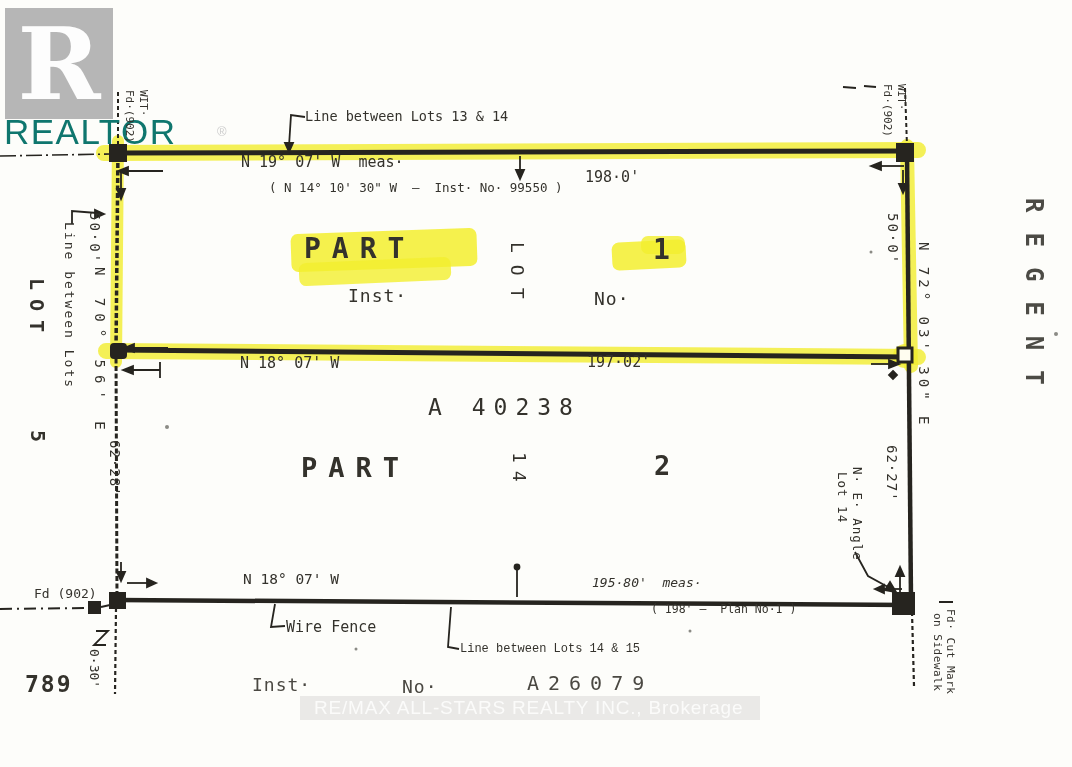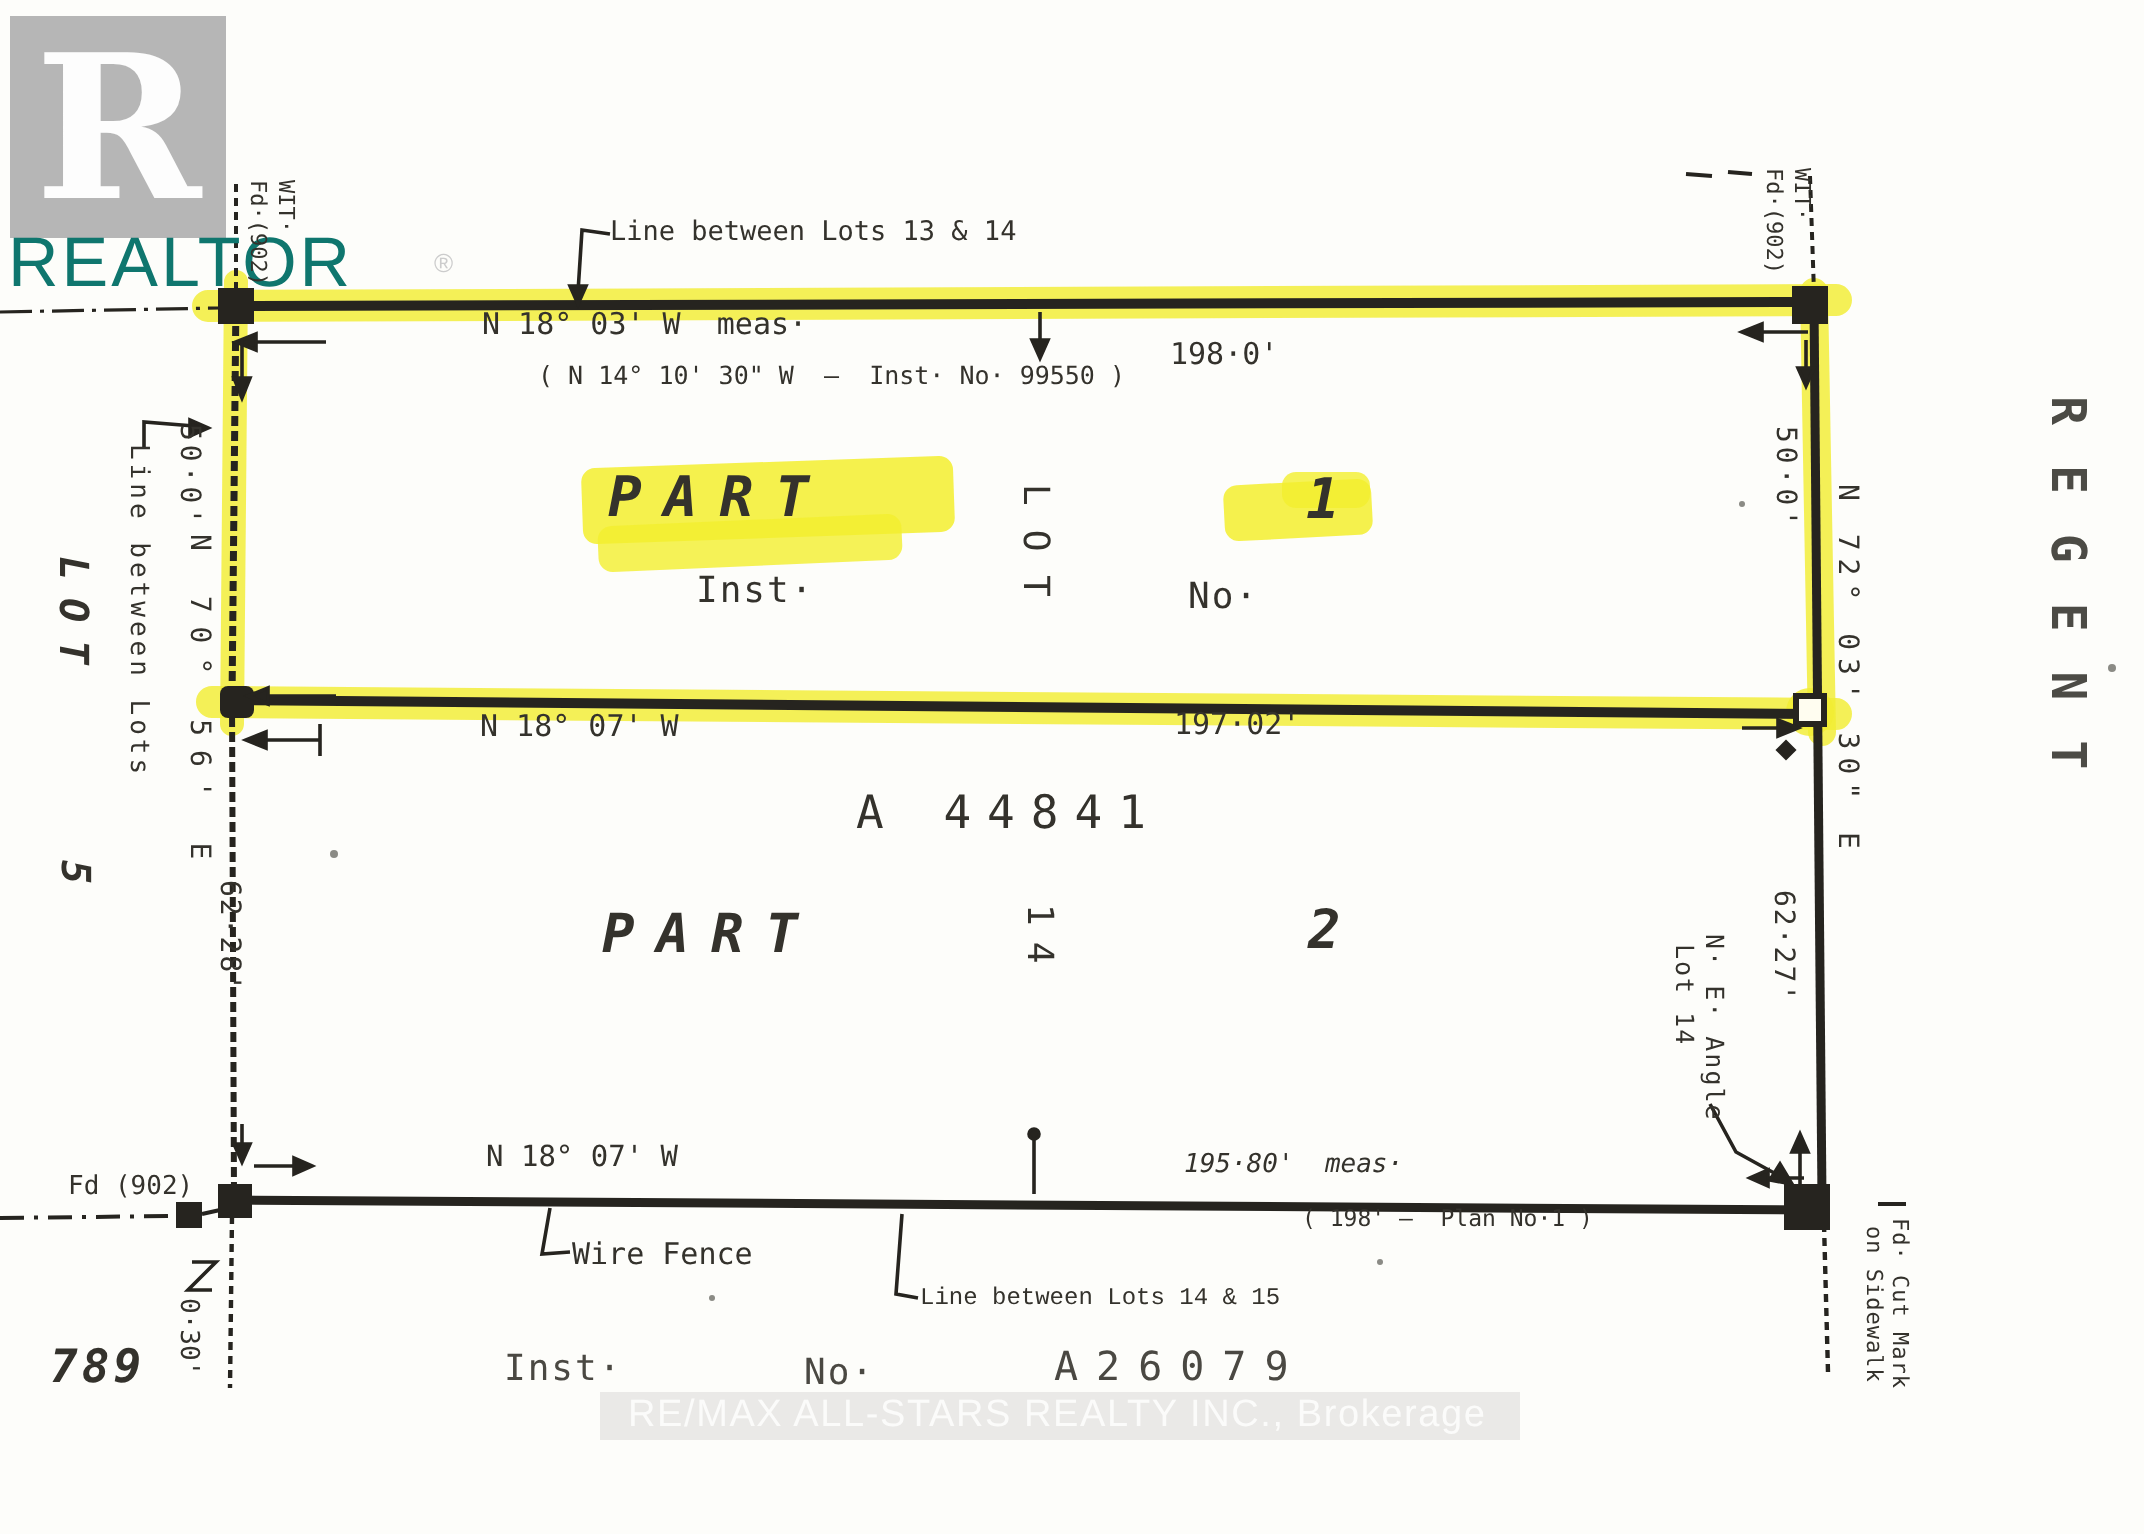--- a/index.html
+++ b/index.html
@@ -1,20 +1,20 @@
 <!DOCTYPE html>
 <html><head>
 <meta charset="utf-8">
 <style>
   html,body{margin:0;padding:0;background:#e9e9e9;}
   .canvas{position:relative;width:1072px;height:767px;background:#fdfdfa;overflow:hidden;
           font-family:"DejaVu Sans Mono",monospace;color:#34322c;}
   .t{position:absolute;white-space:pre;line-height:1.05;}
   .v{writing-mode:vertical-rl;}
-  .bold{font-weight:bold;font-style:italic;}
+  .bold{font-weight:bold;}
   svg.layer{position:absolute;left:0;top:0;}
   .blob{position:absolute;border-radius:7px;}
   .logo-box{position:absolute;left:5px;top:8px;width:108px;height:111px;background:#b6b6b6;
             display:flex;align-items:center;justify-content:center;}
   .logo-box span{font-family:"DejaVu Serif",serif;font-weight:bold;font-size:100px;color:#fdfdfd;line-height:1;}
   .wordmark{position:absolute;left:4px;top:112px;font-family:"Liberation Sans",sans-serif;
             font-size:35px;letter-spacing:1.5px;color:#0f766e;font-weight:500;}
   .regmark{position:absolute;left:217px;top:124px;font-family:"Liberation Sans",sans-serif;
            font-size:13px;color:#cccccc;}
   .wm-band{position:absolute;left:300px;top:696px;width:460px;height:24px;background:rgba(232,231,229,0.92);
@@ -125,34 +125,34 @@
   <div class="logo-box">
     <span>R</span>
   </div>
   <div class="wordmark">REALTOR</div>
   <div class="regmark">®</div>
 
   <div class="t v regent">REGENT</div>
   <div class="t bold" style="left:1px;top:672px;font-size:23px;letter-spacing:2px;padding-left:24px;">789</div>
 
   <div class="t" style="left:305px;top:109px;font-size:13.5px;">Line between Lots 13 &amp; 14</div>
-  <div class="t" style="left:241px;top:155px;font-size:15px;">N 18° 03' W  meas·</div>
+  <div class="t" style="left:241px;top:155px;font-size:15px;">N 19° 07' W  meas·</div>
   <div class="t" style="left:585px;top:158px;font-size:15px;margin-top:12px;">198·0'</div>
   <div class="t" style="left:269px;top:181px;font-size:12.5px;">( N 14° 10' 30" W  —  Inst· No· 99550 )</div>
 
   <div class="t bold" style="left:304px;top:234px;font-size:28px;letter-spacing:11px;">PART</div>
   <div class="t v" style="left:507px;top:242px;font-size:18px;letter-spacing:12px;">LOT</div>
   <div class="t bold" style="left:653px;top:235px;font-size:28px;">1</div>
   <div class="t" style="left:348px;top:287px;font-size:18px;letter-spacing:1px;">Inst·</div>
   <div class="t" style="left:594px;top:290px;font-size:18px;letter-spacing:1px;">No·</div>
 
   <div class="t" style="left:240px;top:356px;font-size:15px;">N 18° 07' W</div>
   <div class="t" style="left:587px;top:355px;font-size:15px;">197·02'</div>
 
-  <div class="t" style="left:428px;top:395px;font-size:23px;letter-spacing:8px;">A 44841</div>
+  <div class="t" style="left:428px;top:395px;font-size:23px;letter-spacing:8px;">A 40238</div>
   <div class="t bold" style="left:301px;top:454px;font-size:27px;letter-spacing:11px;">PART</div>
   <div class="t v" style="left:509px;top:452px;font-size:18px;letter-spacing:8px;">14</div>
   <div class="t bold" style="left:654px;top:452px;font-size:27px;">2</div>
 
   <div class="t" style="left:243px;top:572px;font-size:14.5px;">N 18° 07' W</div>
   <div class="t" style="left:592px;top:576px;font-size:13px;font-style:italic;">195·80'  meas·</div>
   <div class="t" style="left:651px;top:603px;font-size:11.5px;text-align:right;">( 198' —  Plan No·1 )</div>
   <div class="t" style="left:286px;top:620px;font-size:15px;">Wire Fence</div>
   <div class="t" style="left:460px;top:643px;font-size:12px;font-family:Liberation Mono, monospace;">Line between Lots 14 &amp; 15</div>
   <div class="t faint" style="left:252px;top:676px;font-size:18px;letter-spacing:1px;">Inst·</div>

